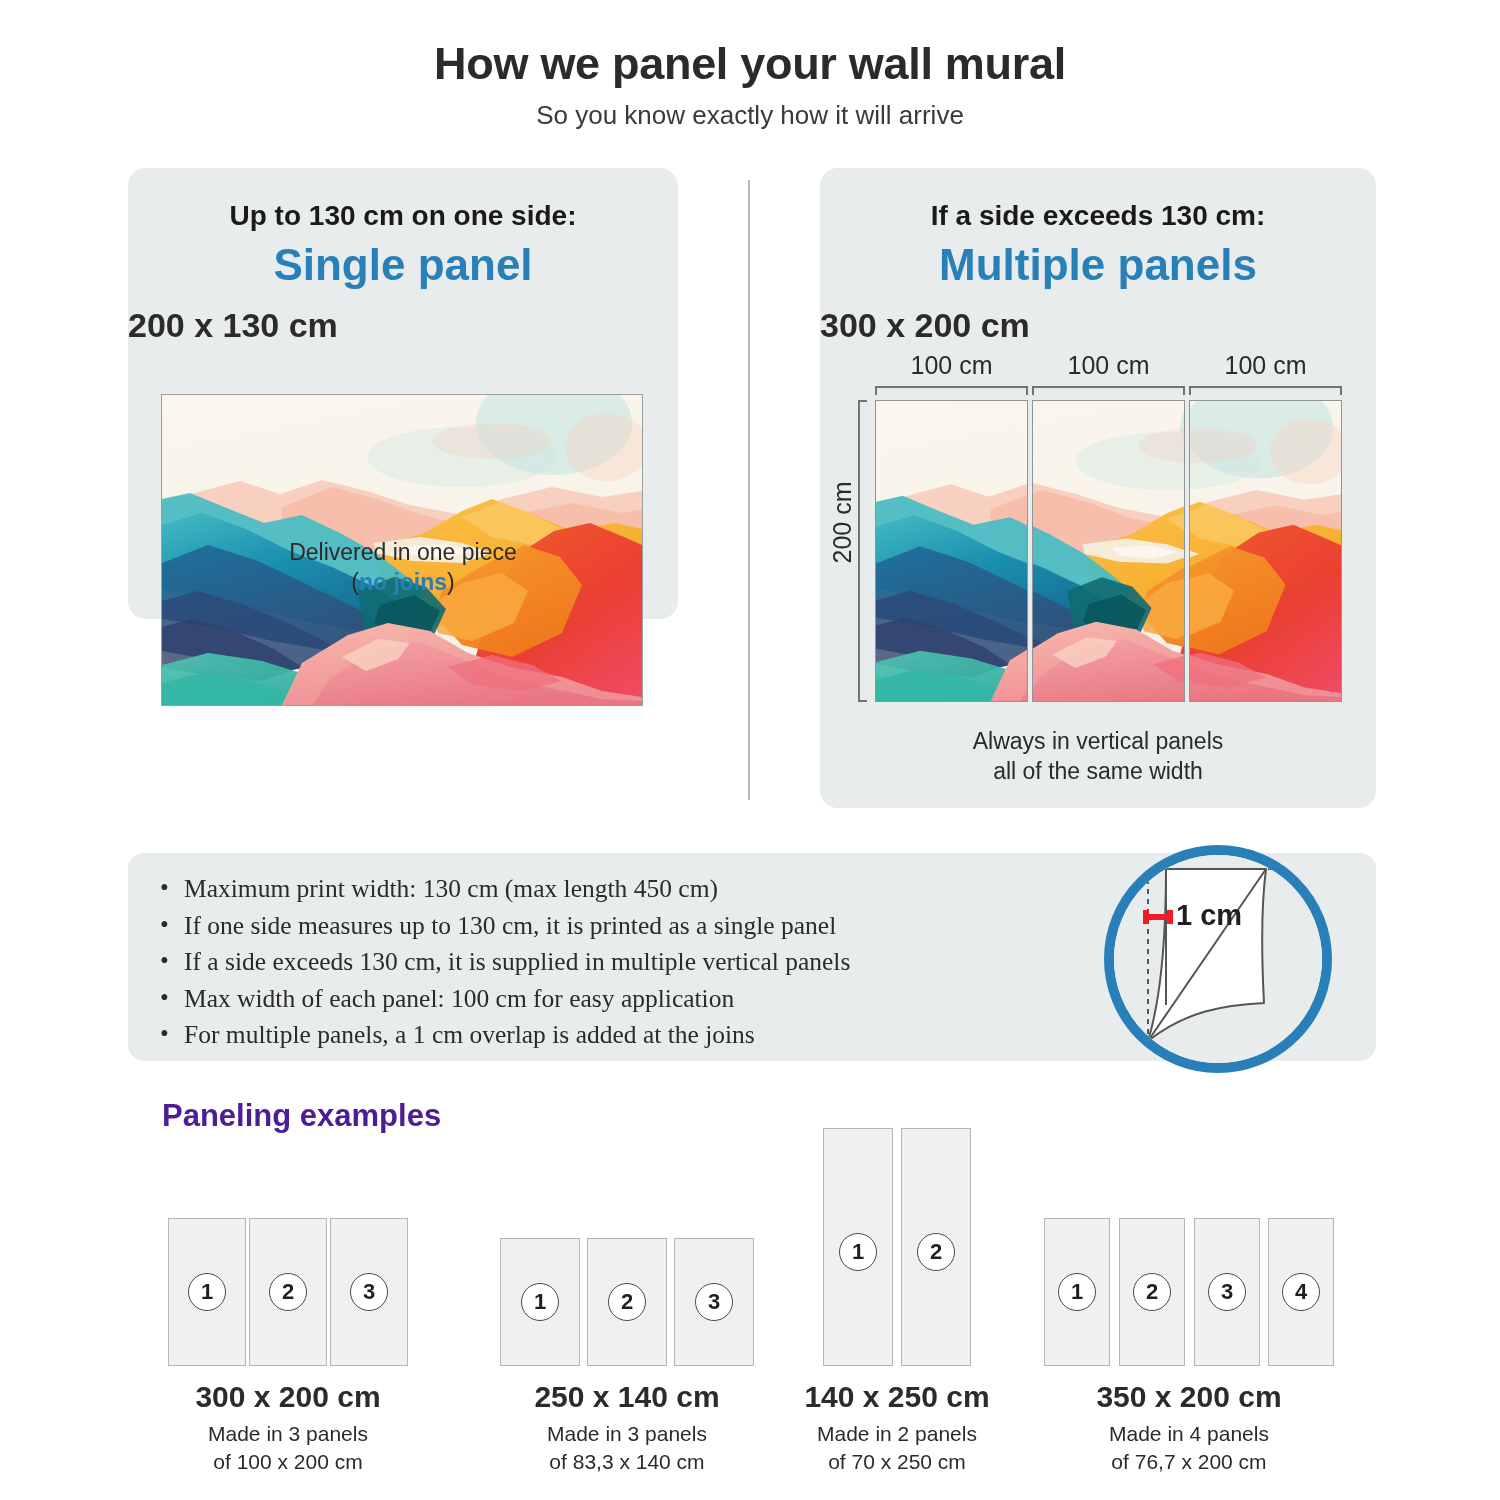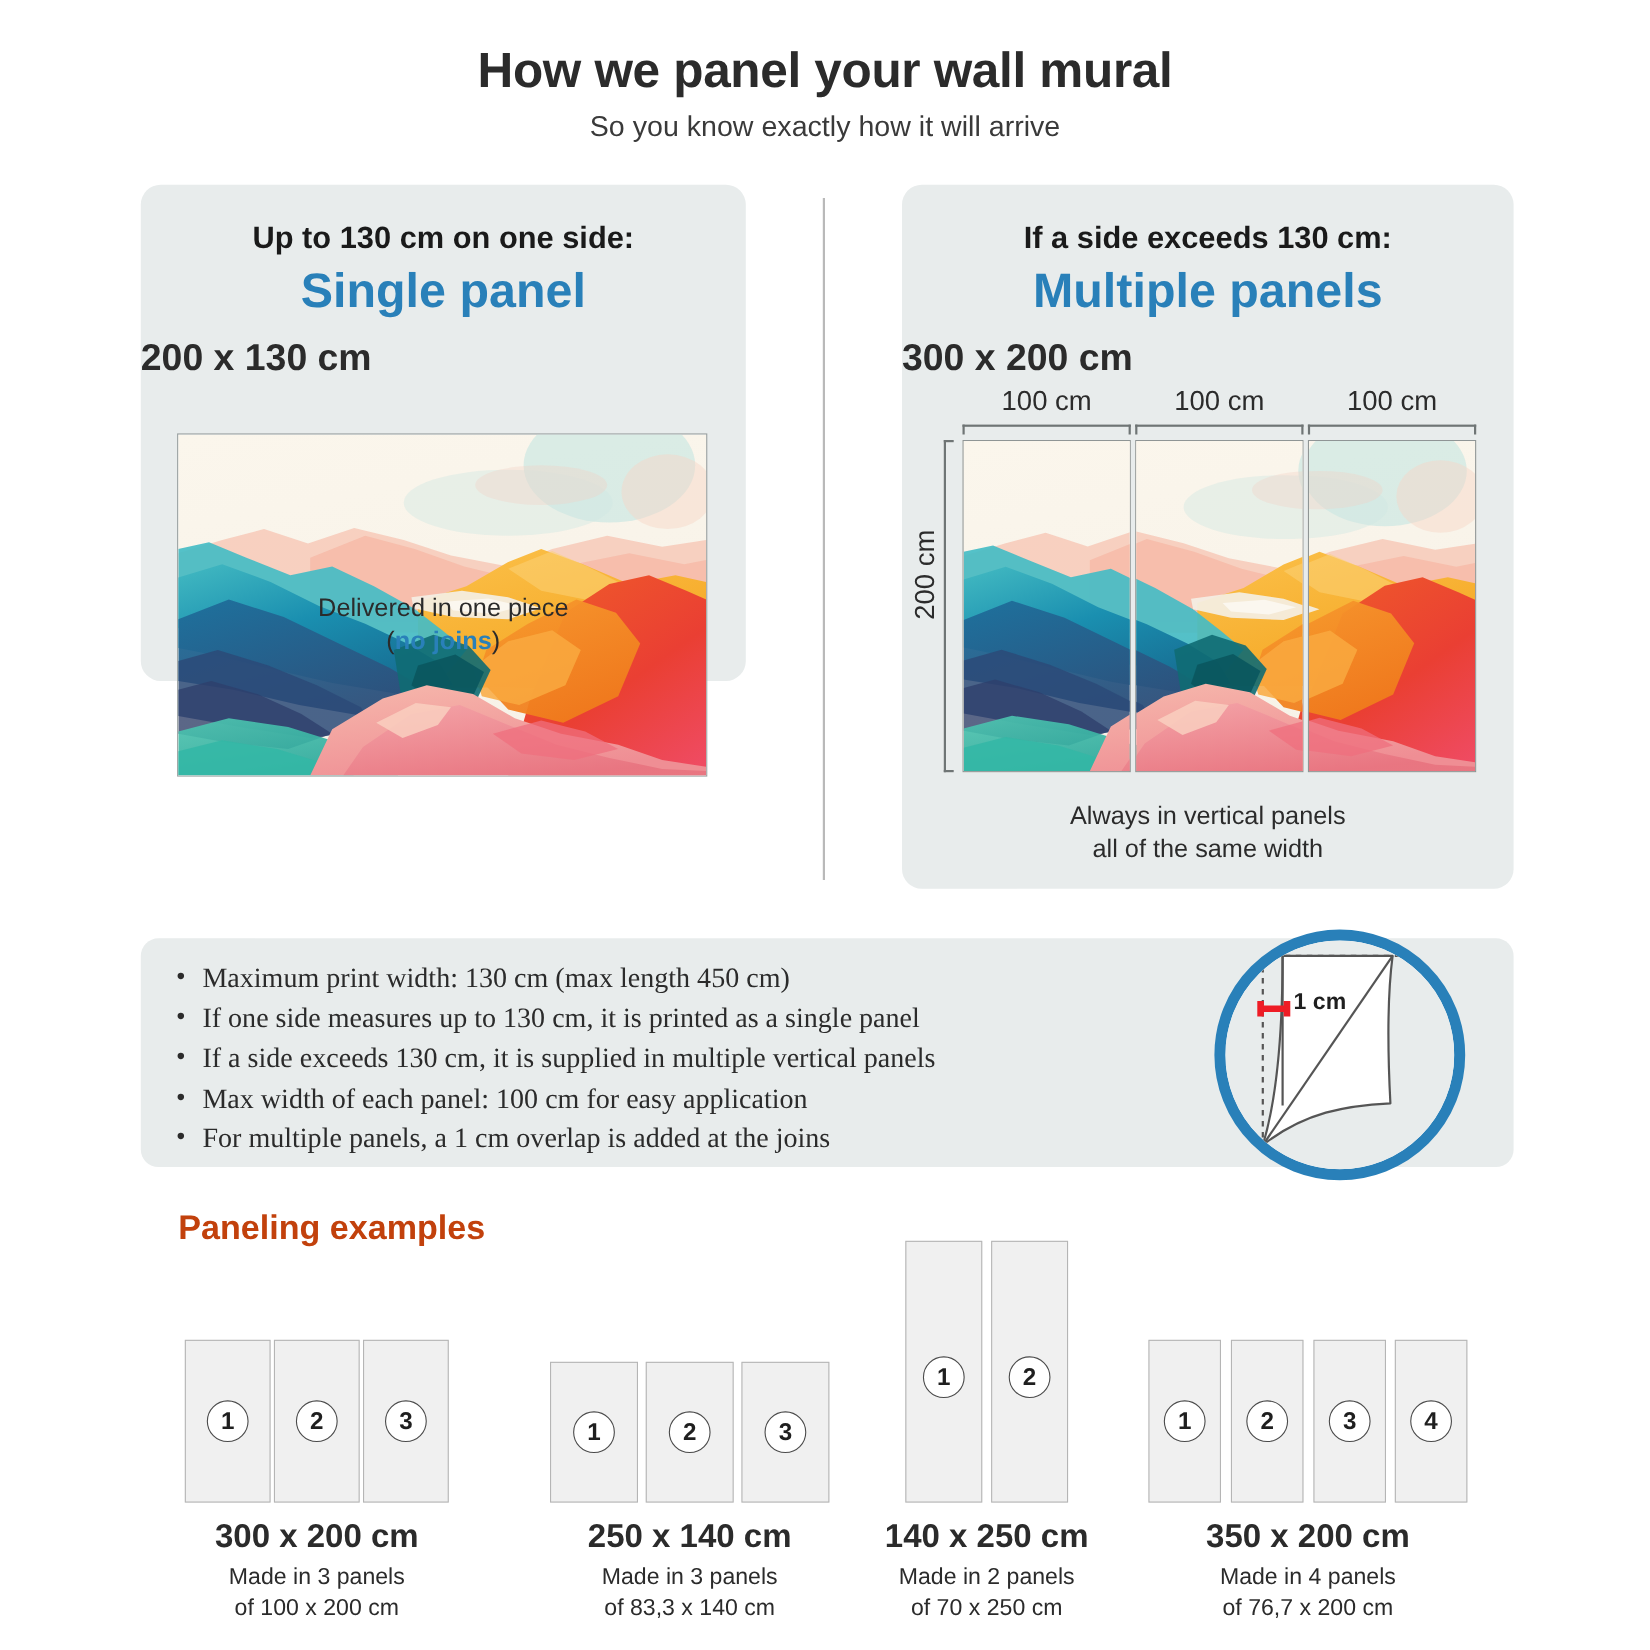--- a/index.html
+++ b/index.html
@@ -126,21 +126,21 @@
     position: absolute; left: 1104px; top: 845px;
     width: 228px; height: 228px; border-radius: 50%;
     border: 10px solid #2980b9; background: #ffffff;
     overflow: hidden;
   }
   #overlap-inner { position: absolute; left: 0; top: 0; }
 
   
   #examples-title {
     position: absolute; left: 162px; top: 1098px;
-    font-size: 31px; font-weight: bold; color: #c2410c;
+    font-size: 31px; font-weight: bold; color: #4c1d95;
   }
   .example { position: absolute; }
   .ex-panels { position: relative; }
   .ex-panel {
     position: absolute; top: 0;
     background: #f0f0f0; border: 1px solid #b5b5b5;
   }
   .ex-num {
     position: absolute; left: 50%; transform: translateX(-50%);
     width: 38px; height: 38px; border-radius: 50%;
@@ -400,21 +400,21 @@
       <path d="M52 14 L152 14 C146 60 148 110 150 148 C110 150 72 156 34 186 C48 140 52 80 52 14 Z" fill="#ffffff" stroke="#555" stroke-width="2" stroke-linejoin="round"></path>
 
       <line x1="34" y1="186" x2="152" y2="14" stroke="#555" stroke-width="2"></line>
 
       <line x1="52" y1="14" x2="52" y2="150" stroke="#555" stroke-width="2"></line>
 
       <line x1="32" y1="62" x2="56" y2="62" stroke="#ee1c25" stroke-width="6"></line>
       <line x1="32" y1="55" x2="32" y2="69" stroke="#ee1c25" stroke-width="6"></line>
       <line x1="56" y1="55" x2="56" y2="69" stroke="#ee1c25" stroke-width="6"></line>
     </svg>
-    <div style="position:absolute;left:62px;top:44px;font-size:21px;font-weight:bold;color:#1f1f1f;">1 cm</div>
+    <div style="position:absolute;left:62px;top:44px;font-size:29px;font-weight:bold;color:#1f1f1f;">1 cm</div>
   </div>
 
   <div id="examples-title">Paneling examples</div>
 
   <div class="example" id="ex-1" style="left:168px; top:1218px; width:240px;">
     <div class="ex-panels" style="height:148px;">
       <div class="ex-panel" style="left:0px;width:78px;height:148px;"></div>
       <div class="ex-panel" style="left:81px;width:78px;height:148px;"></div>
       <div class="ex-panel" style="left:162px;width:78px;height:148px;"></div>
       <div class="ex-num" style="left:39px;top:55px;">1</div>

